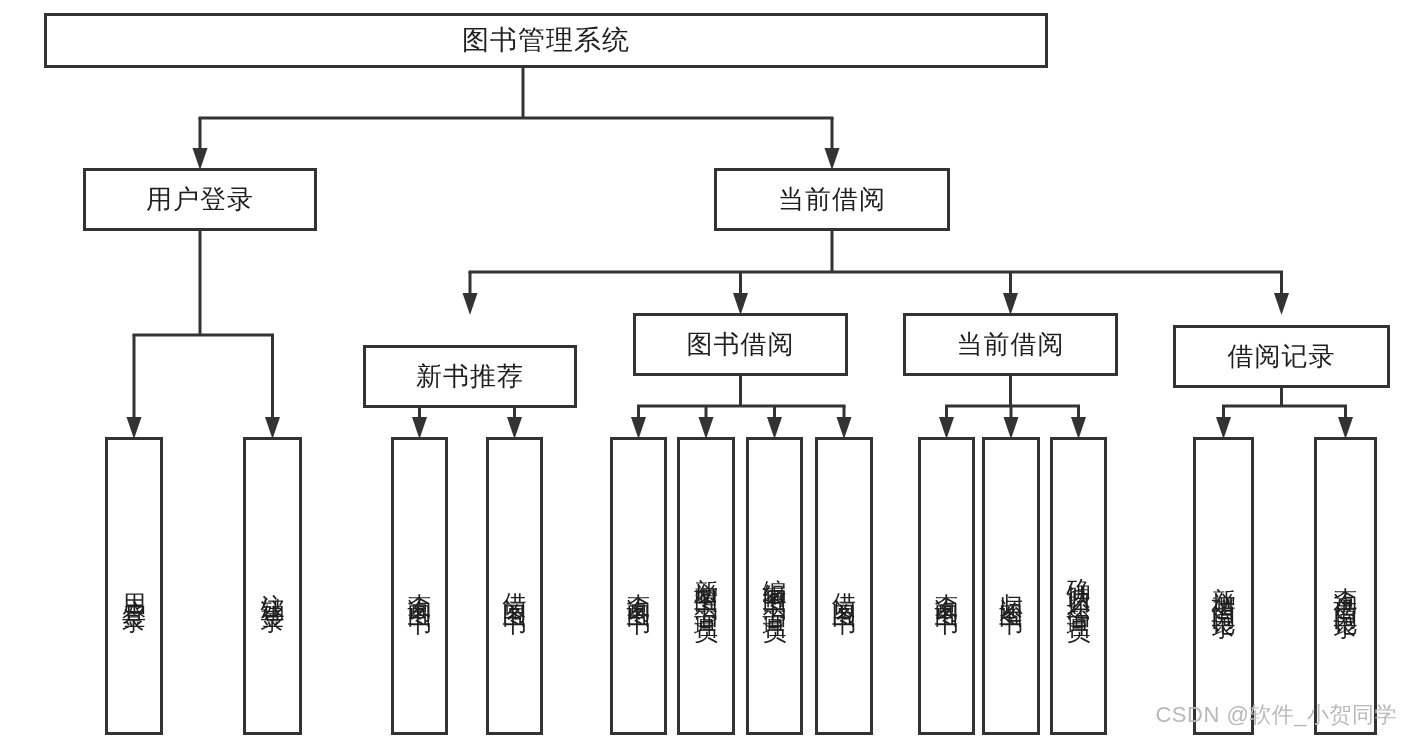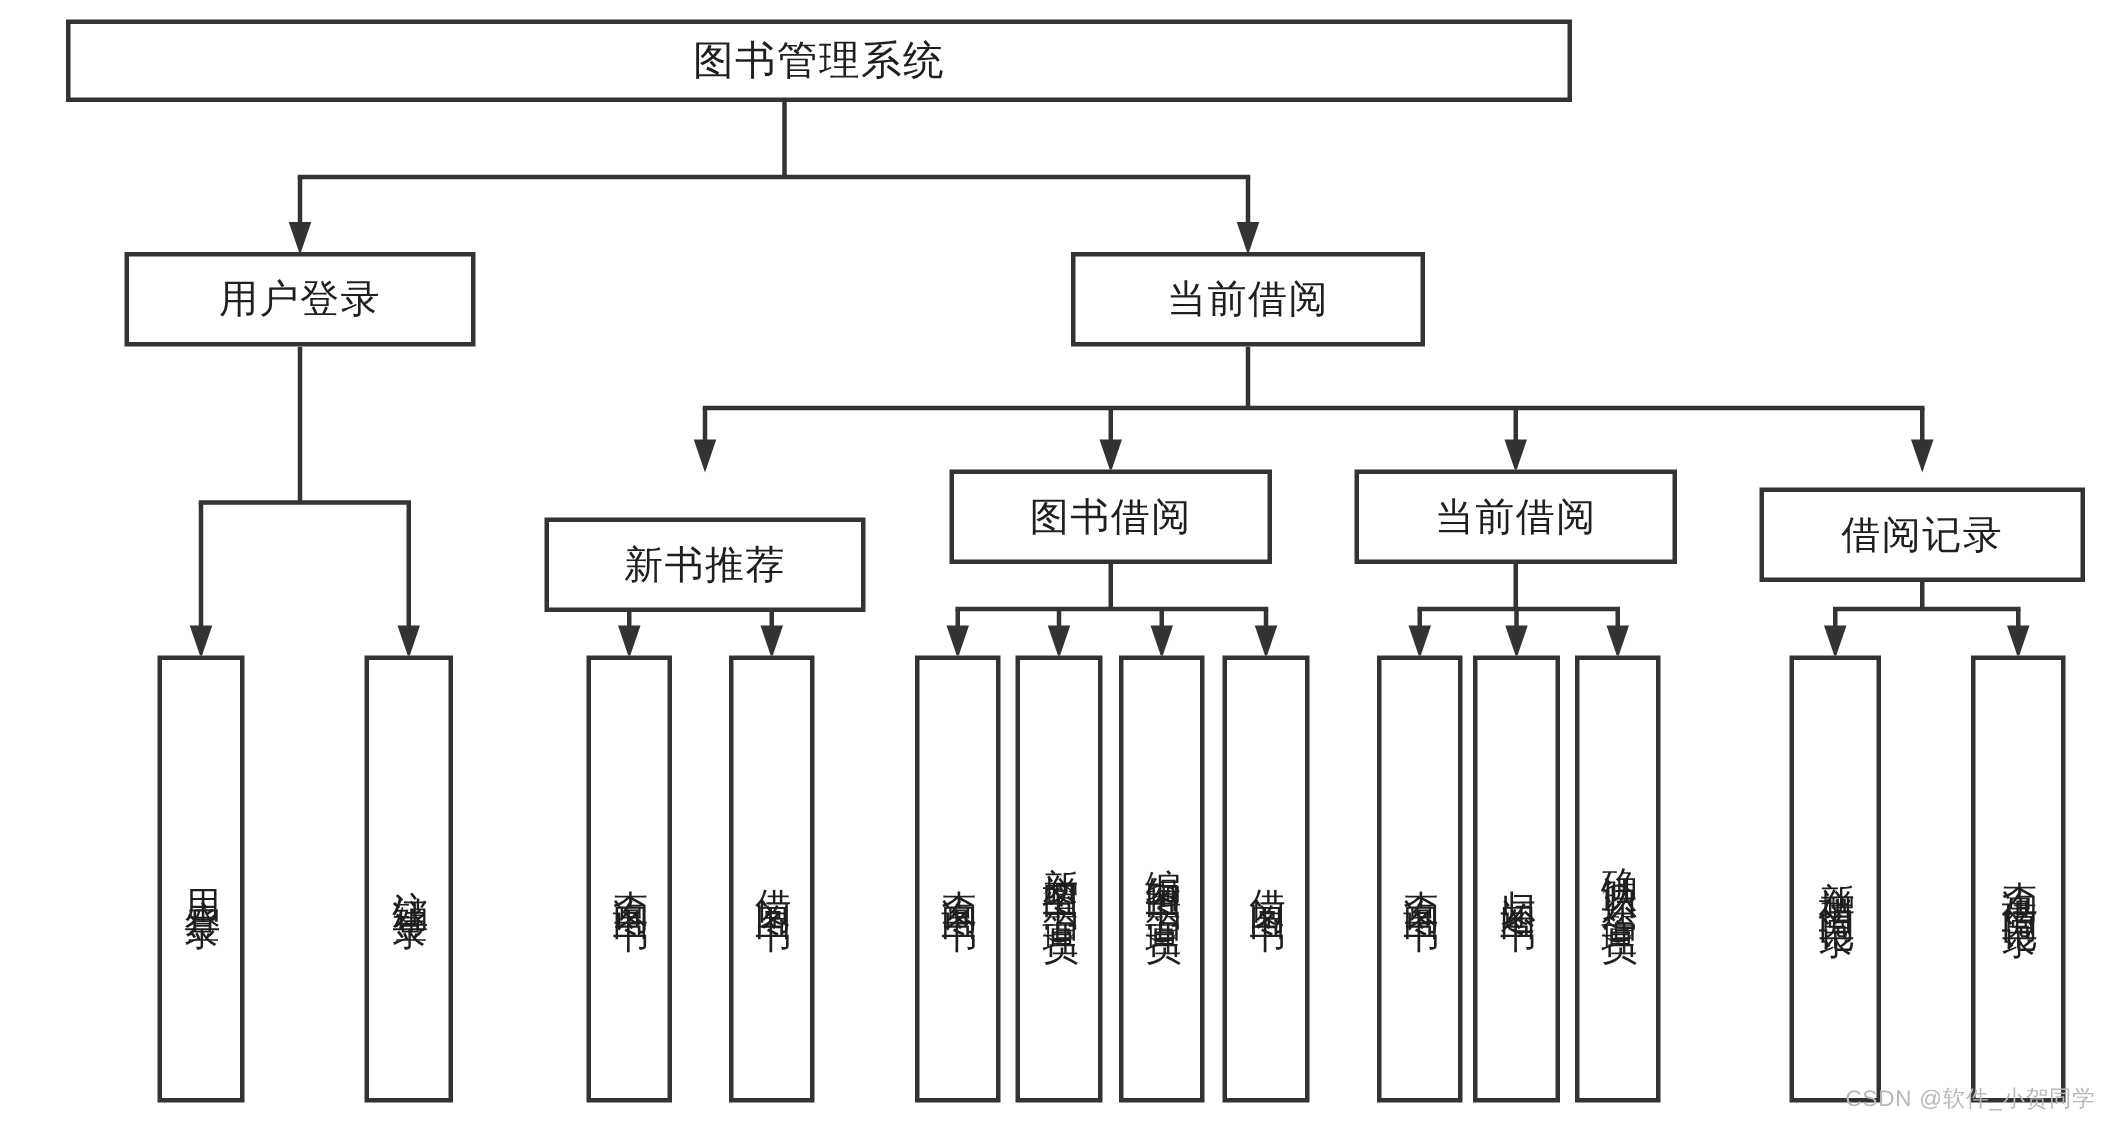--- a/index.html
+++ b/index.html
@@ -38,22 +38,22 @@
   }
   .node.vertical .label {
     writing-mode: vertical-rl;
     text-orientation: mixed;
     letter-spacing: 6px;
     white-space: normal;
   }
   #watermark {
     position: absolute;
     right: 8px;
-    bottom: 5px;
-    font-size: 15px;
+    bottom: 17px;
+    font-size: 22px;
     letter-spacing: 0.5px;
     color: #b9b9b9;
     z-index: 5;
   }
 </style>
 </head>
 <body>
 
 <div id="stage" style="background: rgb(255, 255, 255);">
   <svg id="connectors" viewBox="0 0 1405 747" xmlns="http://www.w3.org/2000/svg">

